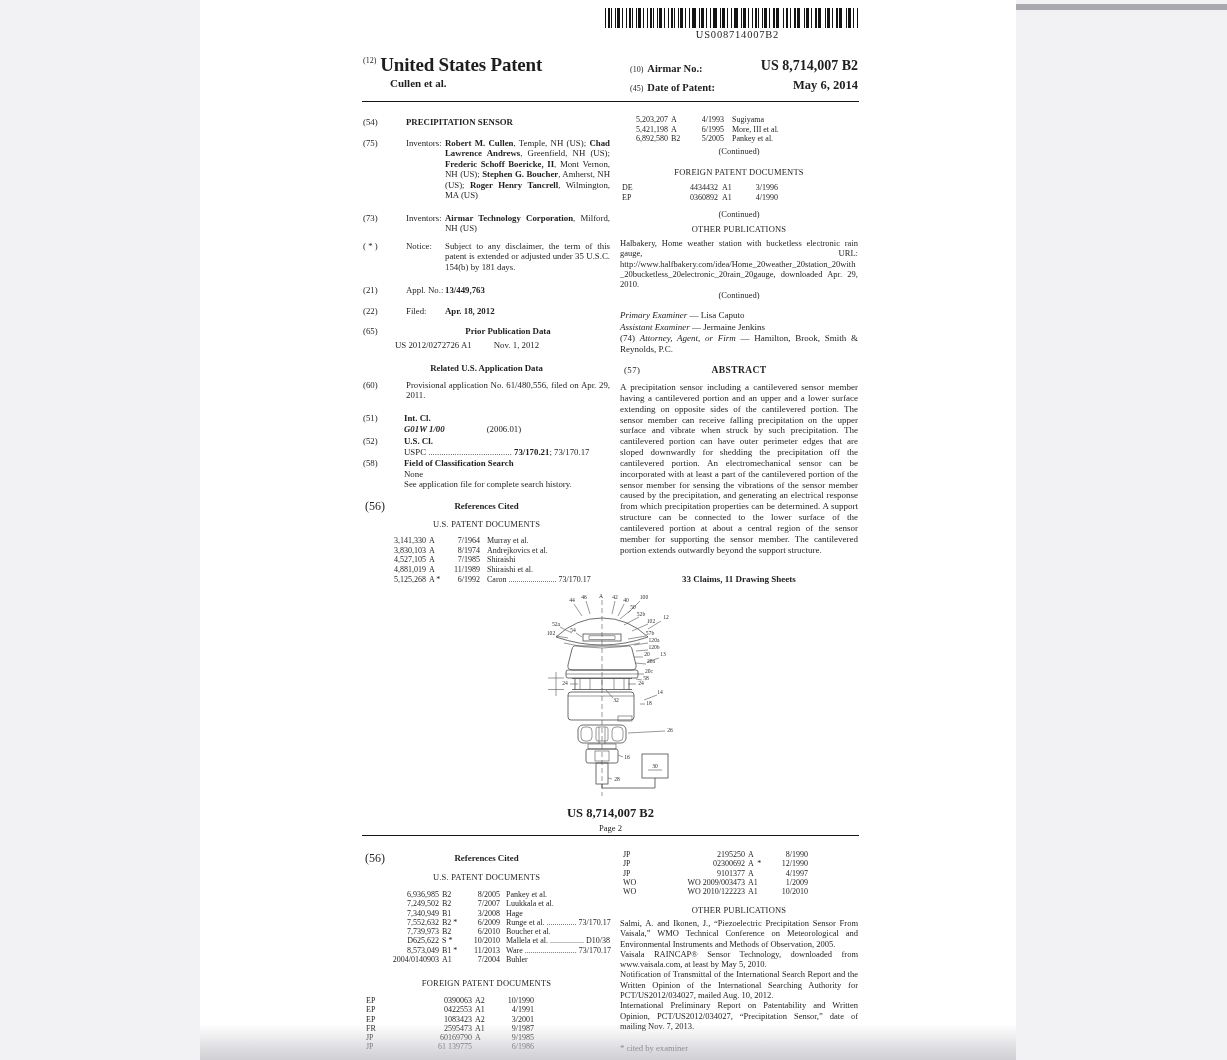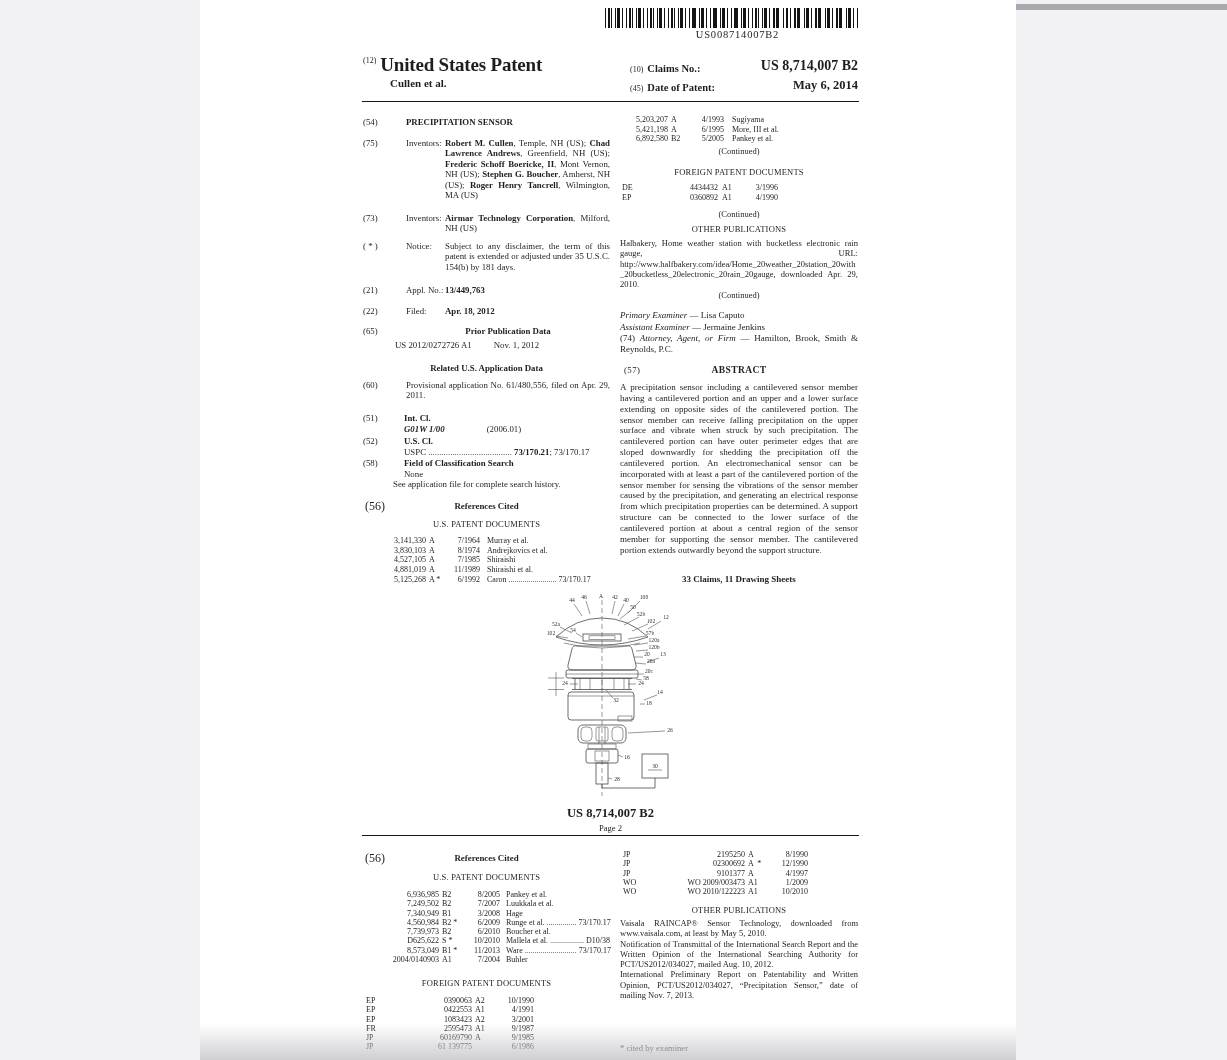--- a/index.html
+++ b/index.html
@@ -106,21 +106,21 @@
     <div class="barcode-text">US008714007B2</div>
 
     <div class="hdr-left">
       <span class="n">(12)</span>
       <span class="title">United States Patent</span>
       <div class="authors">Cullen et al.</div>
     </div>
     <div class="hdr-right">
       <div class="row">
         <span class="n">(10)</span>
-        <span class="lbl">Claims No.:</span>
+        <span class="lbl">Airmar No.:</span>
         <span class="val">US 8,714,007 B2</span>
       </div>
       <div class="row">
         <span class="n">(45)</span>
         <span class="lbl">Date of Patent:</span>
         <span class="val2">May 6, 2014</span>
       </div>
     </div>
     <div class="rule r1"></div>
 
@@ -182,21 +182,21 @@
       <div class="abs entry" style="top:319px;grid-template-columns:41px 1fr">
         <span>(52)</span>
         <span class="b">U.S. Cl.</span>
       </div>
       <div class="abs" style="top:330px;left:41px;right:4px"><span>USPC</span><span> ...................................... </span><span style="font-weight: bold;">73/170.21</span><span>; 73/170.17</span></div>
       <div class="abs entry" style="top:341px;grid-template-columns:41px 1fr">
         <span>(58)</span>
         <span class="b">Field of Classification Search</span>
       </div>
       <div class="abs" style="top:352px;left:41px">None</div>
-      <div class="abs" style="top:362px;left:30px">See application file for complete search history.</div>
+      <div class="abs" style="top:362px;left:41px">See application file for complete search history.</div>
       <div class="abs h56" style="top:384px">
         <span class="n56">(56)</span>
         <div class="hdg ctr">References Cited</div>
       </div>
       <div class="abs subhdg ctr" style="top:402px">U.S. PATENT DOCUMENTS</div>
       <div class="abs cit t-us1" style="top:419px">
           <div class="tr"><span class="td c0">3,141,330</span><span class="td c1">A</span><span class="td c2">7/1964</span><span class="td c3">Murray et al.</span></div>
           <div class="tr"><span class="td c0">3,830,103</span><span class="td c1">A</span><span class="td c2">8/1974</span><span class="td c3">Andrejkovics et al.</span></div>
           <div class="tr"><span class="td c0">4,527,105</span><span class="td c1">A</span><span class="td c2">7/1985</span><span class="td c3">Shiraishi</span></div>
           <div class="tr"><span class="td c0">4,881,019</span><span class="td c1">A</span><span class="td c2">11/1989</span><span class="td c3">Shiraishi et al.</span></div>
@@ -356,21 +356,21 @@
     <div class="col p2l">
       <div class="abs h56" style="top:4px">
         <span class="n56">(56)</span>
         <div class="hdg ctr">References Cited</div>
       </div>
       <div class="abs subhdg ctr" style="top:23px">U.S. PATENT DOCUMENTS</div>
       <div class="abs cit t-us2" style="top:41px">
           <div class="tr"><span class="td c0">6,936,985</span><span class="td c1">B2</span><span class="td c2">8/2005</span><span class="td c3">Pankey et al.</span></div>
           <div class="tr"><span class="td c0">7,249,502</span><span class="td c1">B2</span><span class="td c2">7/2007</span><span class="td c3">Luukkala et al.</span></div>
           <div class="tr"><span class="td c0">7,340,949</span><span class="td c1">B1</span><span class="td c2">3/2008</span><span class="td c3">Hage</span></div>
-          <div class="tr"><span class="td c0">4,560,984</span><span class="td c1">B2 *</span><span class="td c2">6/2009</span><span class="td c3">Runge et al. ............... 73/170.17</span></div>
+          <div class="tr"><span class="td c0">7,552,632</span><span class="td c1">B2 *</span><span class="td c2">6/2009</span><span class="td c3">Runge et al. ............... 73/170.17</span></div>
           <div class="tr"><span class="td c0">7,739,973</span><span class="td c1">B2</span><span class="td c2">6/2010</span><span class="td c3">Boucher et al.</span></div>
           <div class="tr"><span class="td c0">D625,622</span><span class="td c1">S *</span><span class="td c2">10/2010</span><span class="td c3">Mallela et al. ................. D10/38</span></div>
           <div class="tr"><span class="td c0">8,573,049</span><span class="td c1">B1 *</span><span class="td c2">11/2013</span><span class="td c3">Ware .......................... 73/170.17</span></div>
           <div class="tr"><span class="td c0">2004/0140903</span><span class="td c1">A1</span><span class="td c2">7/2004</span><span class="td c3">Buhler</span></div>
         </div>
       <div class="abs subhdg ctr" style="top:129px">FOREIGN PATENT DOCUMENTS</div>
       <div class="abs cit t-for2" style="top:147px">
           <div class="tr"><span class="td c0">EP</span><span class="td c1">0390063</span><span class="td c2">A2</span><span class="td c3">10/1990</span></div>
           <div class="tr"><span class="td c0">EP</span><span class="td c1">0422553</span><span class="td c2">A1</span><span class="td c3">4/1991</span></div>
           <div class="tr"><span class="td c0">EP</span><span class="td c1">1083423</span><span class="td c2">A2</span><span class="td c3">3/2001</span></div>
@@ -383,20 +383,21 @@
     <div class="col p2r">
       <div class="abs cit t-for3" style="top:1px">
           <div class="tr"><span class="td c0">JP</span><span class="td c1">2195250</span><span class="td c2">A</span><span class="td c3">8/1990</span></div>
           <div class="tr"><span class="td c0">JP</span><span class="td c1">02300692</span><span class="td c2">A  *</span><span class="td c3">12/1990</span></div>
           <div class="tr"><span class="td c0">JP</span><span class="td c1">9101377</span><span class="td c2">A</span><span class="td c3">4/1997</span></div>
           <div class="tr"><span class="td c0">WO</span><span class="td c1">WO 2009/003473</span><span class="td c2">A1</span><span class="td c3">1/2009</span></div>
           <div class="tr"><span class="td c0">WO</span><span class="td c1">WO 2010/122223</span><span class="td c2">A1</span><span class="td c3">10/2010</span></div>
         </div>
       <div class="abs subhdg ctr" style="top:56px">OTHER PUBLICATIONS</div>
       <div class="abs" style="top:69px">
+          <div class="pub-para">Salmi, A. and Ikonen, J., “Piezoelectric Precipitation Sensor From Vaisala,” WMO Technical Conference on Meteorological and Environmental Instruments and Methods of Observation, 2005.</div>
           <div class="pub-para">Vaisala RAINCAP® Sensor Technology, downloaded from www.vaisala.com, at least by May 5, 2010.</div>
           <div class="pub-para">Notification of Transmittal of the International Search Report and the Written Opinion of the International Searching Authority for PCT/US2012/034027, mailed Aug. 10, 2012.</div>
           <div class="pub-para">International Preliminary Report on Patentability and Written Opinion, PCT/US2012/034027, “Precipitation Sensor,” date of mailing Nov. 7, 2013.</div>
         </div>
       <div class="abs cited" style="top:194px">* cited by examiner</div>
     </div>
 
   </div>
 
   <div class="bottom-fade"></div>

